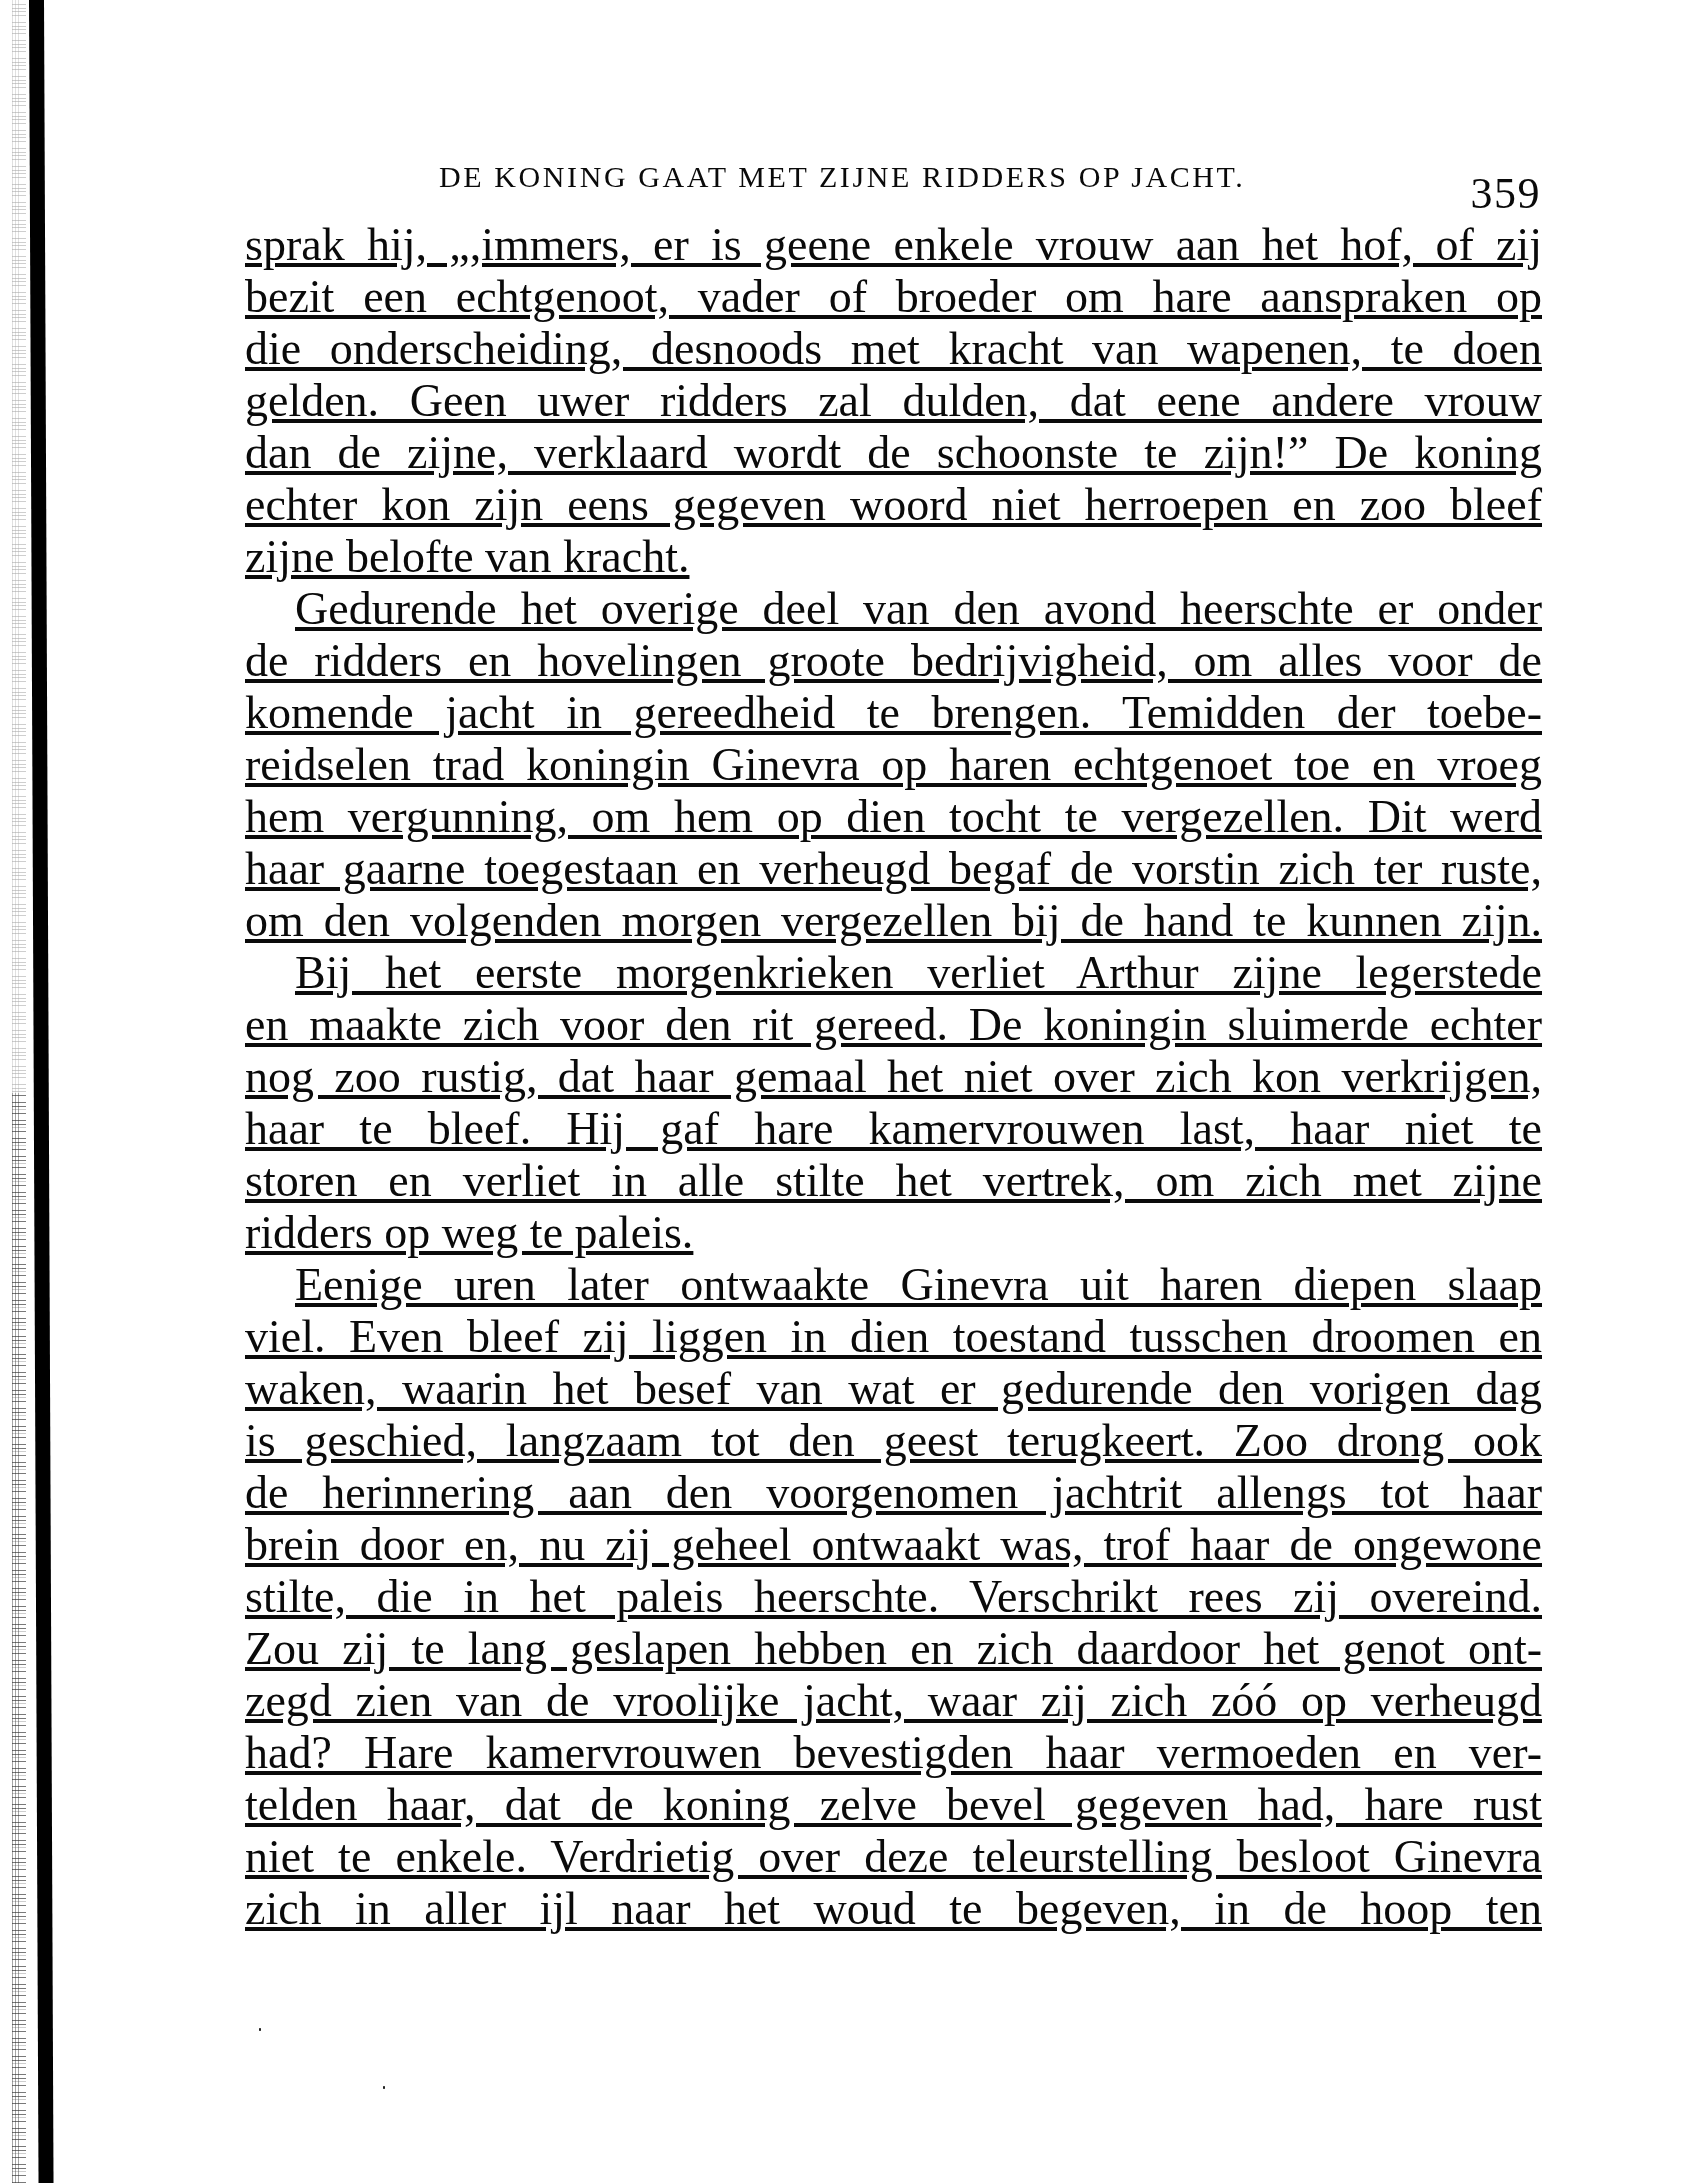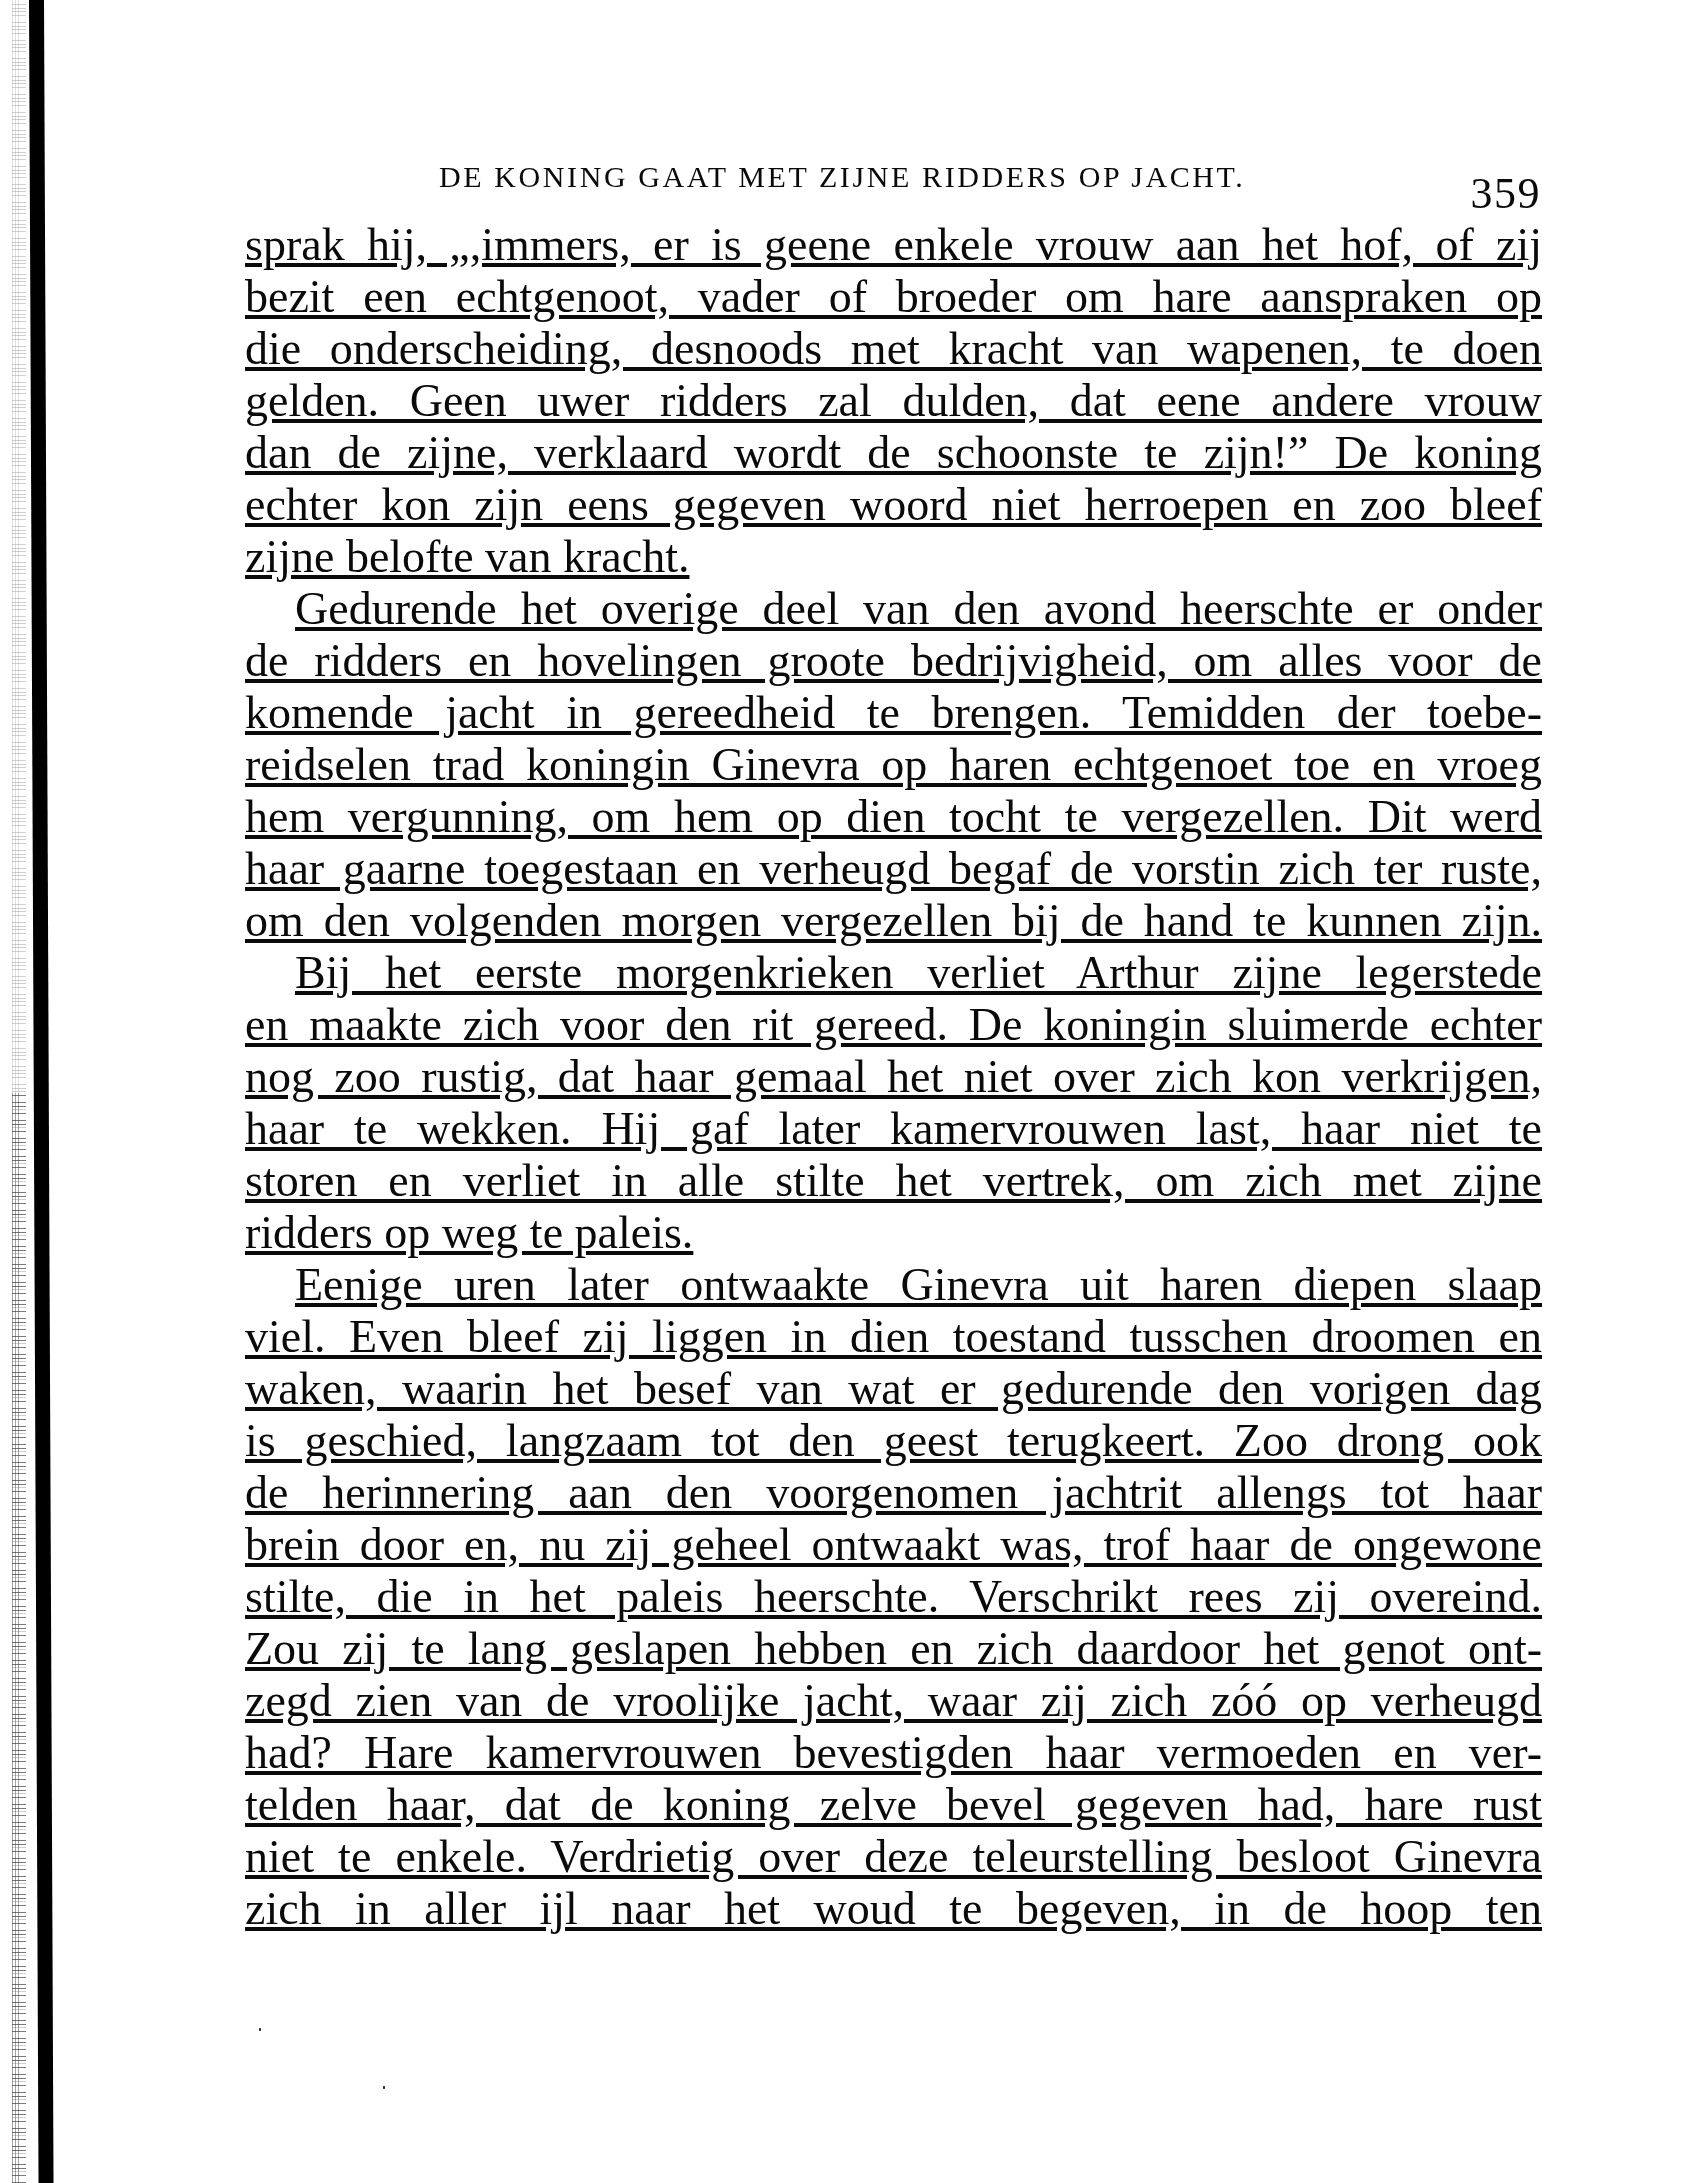--- a/index.html
+++ b/index.html
@@ -119,21 +119,21 @@
     <span class="line">reidselen trad koningin Ginevra op haren echtgenoet toe en vroeg</span>
     <span class="line">hem vergunning, om hem op dien tocht te vergezellen. Dit werd</span>
     <span class="line">haar gaarne toegestaan en verheugd begaf de vorstin zich ter ruste,</span>
     <span class="line">om den volgenden morgen vergezellen bij de hand te kunnen zijn.</span>
   </div>
 
   <div class="paragraph">
     <span class="line indent">Bij het eerste morgenkrieken verliet Arthur zijne legerstede</span>
     <span class="line">en maakte zich voor den rit gereed. De koningin sluimerde echter</span>
     <span class="line">nog zoo rustig, dat haar gemaal het niet over zich kon verkrijgen,</span>
-    <span class="line">haar te wekken. Hij gaf later kamervrouwen last, haar niet te</span>
+    <span class="line">haar te bleef. Hij gaf hare kamervrouwen last, haar niet te</span>
     <span class="line">storen en verliet in alle stilte het vertrek, om zich met zijne</span>
     <span class="line last">ridders op weg te paleis.</span>
   </div>
 
   <div class="paragraph">
     <span class="line indent">Eenige uren later ontwaakte Ginevra uit haren diepen slaap</span>
     <span class="line">viel. Even bleef zij liggen in dien toestand tusschen droomen en</span>
     <span class="line">waken, waarin het besef van wat er gedurende den vorigen dag</span>
     <span class="line">is geschied, langzaam tot den geest terugkeert. Zoo drong ook</span>
     <span class="line">de herinnering aan den voorgenomen jachtrit allengs tot haar</span>

